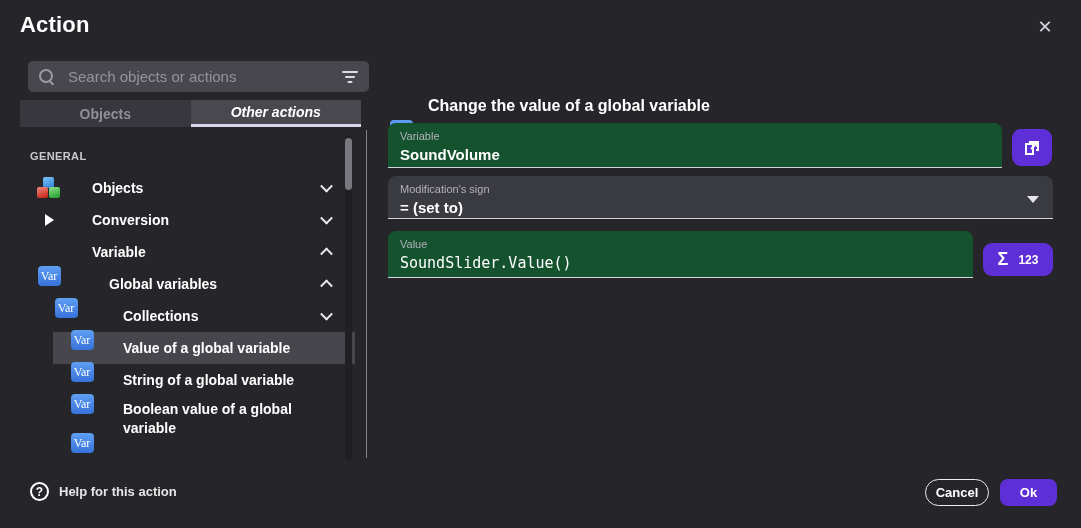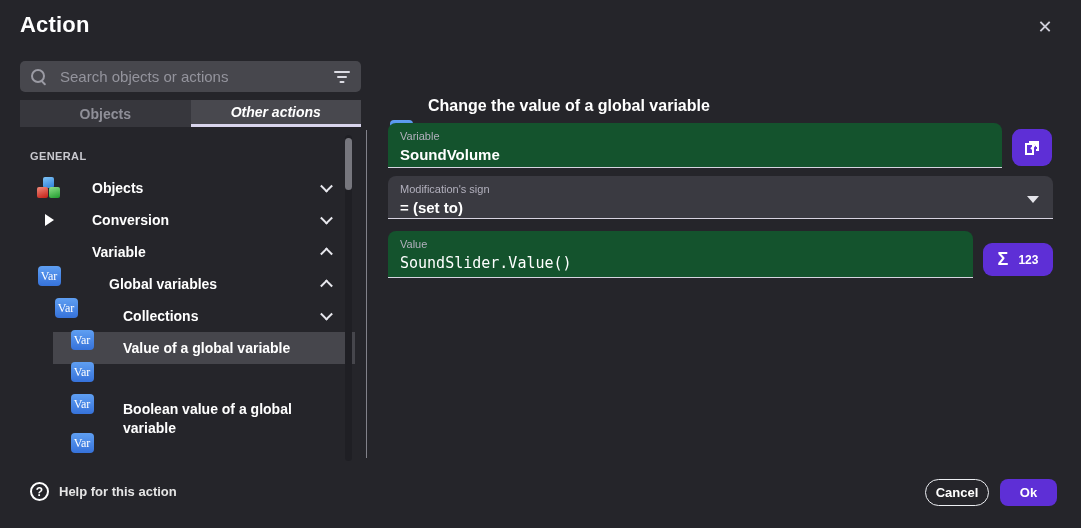--- a/index.html
+++ b/index.html
@@ -16,21 +16,21 @@
   
   .dialog-title { left:20px; top:12px; font-size:22px; font-weight:700; letter-spacing:.2px; }
   .close-btn {
     left:1032px; top:14px; width:26px; height:26px;
     display:flex; align-items:center; justify-content:center;
     color:#cfcfda; font-size:18px; font-weight:400; cursor:pointer;
   }
 
   
   .search-bar {
-    left:20px; top:61px; width:341px; height:31px;
+    left:28px; top:61px; width:341px; height:31px;
     background:#47474d; border-radius:5px;
     display:flex; align-items:center; padding:1px 10px;
   }
   .search-icon { width:18px; height:18px; position:relative; margin-right:12px; flex:0 0 auto; }
   .search-icon::before {
     content:""; position:absolute; left:1px; top:1px; width:10px; height:10px;
     border:2px solid #9b9ba4; border-radius:50%;
   }
   .search-icon::after {
     content:""; position:absolute; left:12px; top:12px; width:6px; height:2px;
@@ -219,20 +219,21 @@
     <span class="icon-slot">
         <span class="var-badge">Var</span>
       </span>
     <span class="tree-label">Value of a global variable</span>
   </div>
 
   <div class="tree-row indent-2">
     <span class="icon-slot">
         <span class="var-badge">Var</span>
       </span>
+    <span class="tree-label">String of a global variable</span>
   </div>
 
   <div class="tree-row indent-2 two-line">
     <span class="icon-slot">
         <span class="var-badge">Var</span>
       </span>
     <span class="tree-label">Boolean value of a global variable</span>
   </div>
 </div>
 

